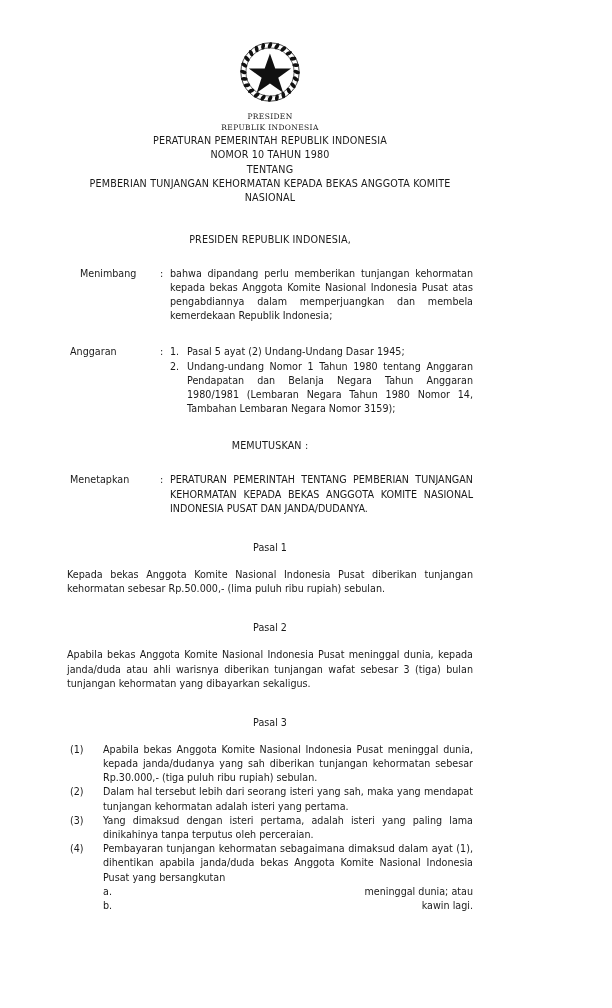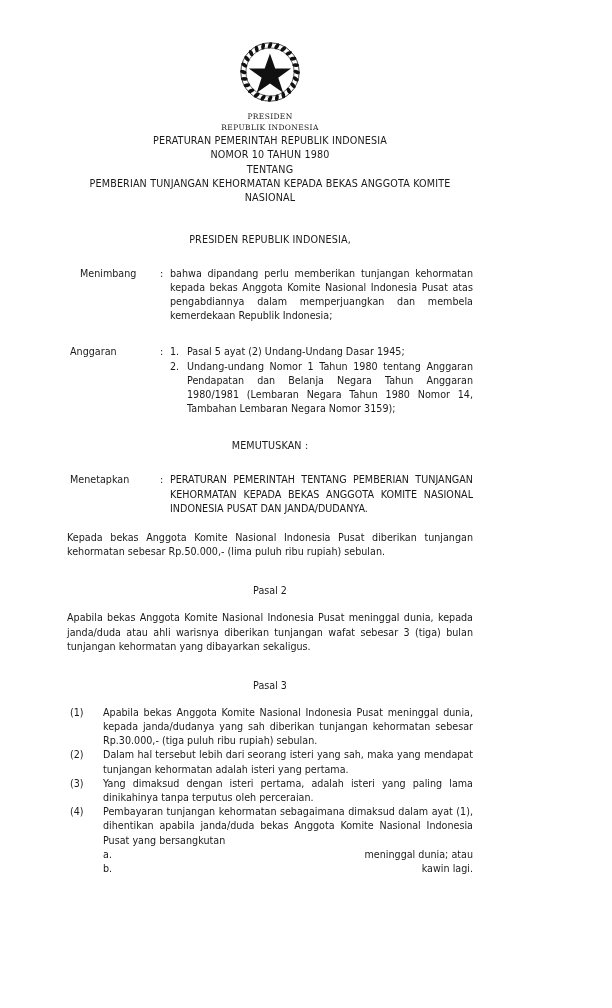--- a/index.html
+++ b/index.html
@@ -294,20 +294,21 @@
   </div>
 
   <div class="memutuskan">MEMUTUSKAN :</div>
 
   <div class="clause">
     <div class="clause-label flush">Menetapkan</div>
     <div class="clause-colon">:</div>
     <div class="clause-body caps">PERATURAN PEMERINTAH TENTANG PEMBERIAN TUNJANGAN KEHORMATAN KEPADA BEKAS ANGGOTA KOMITE NASIONAL INDONESIA PUSAT DAN JANDA/DUDANYA.</div>
   </div>
 
+  <div class="pasal-head">Pasal 1</div>
   <div class="pasal-body">Kepada bekas Anggota Komite Nasional Indonesia Pusat diberikan tunjangan kehormatan sebesar Rp.50.000,- (lima puluh ribu rupiah) sebulan.</div>
 
   <div class="pasal-head">Pasal 2</div>
   <div class="pasal-body">Apabila bekas Anggota Komite Nasional Indonesia Pusat meninggal dunia, kepada janda/duda atau ahli warisnya diberikan tunjangan wafat sebesar 3 (tiga) bulan tunjangan kehormatan yang dibayarkan sekaligus.</div>
 
   <div class="pasal-head">Pasal 3</div>
   <ul class="ayat-list">
     <li>
       <span class="ayat-num">(1)</span>
       <span class="ayat-txt">Apabila bekas Anggota Komite Nasional Indonesia Pusat meninggal dunia, kepada janda/dudanya yang sah diberikan tunjangan kehormatan sebesar Rp.30.000,- (tiga puluh ribu rupiah) sebulan.</span>

